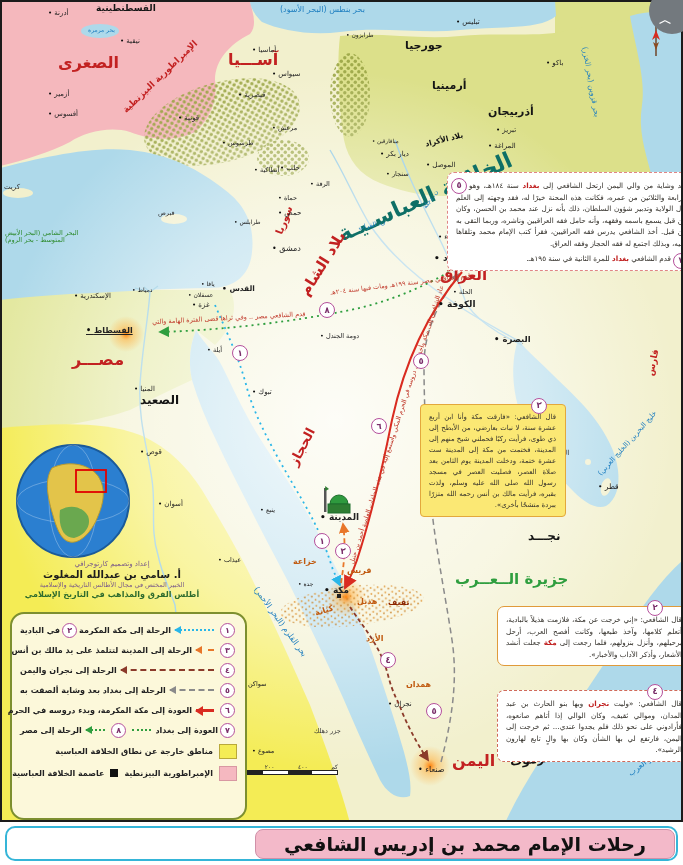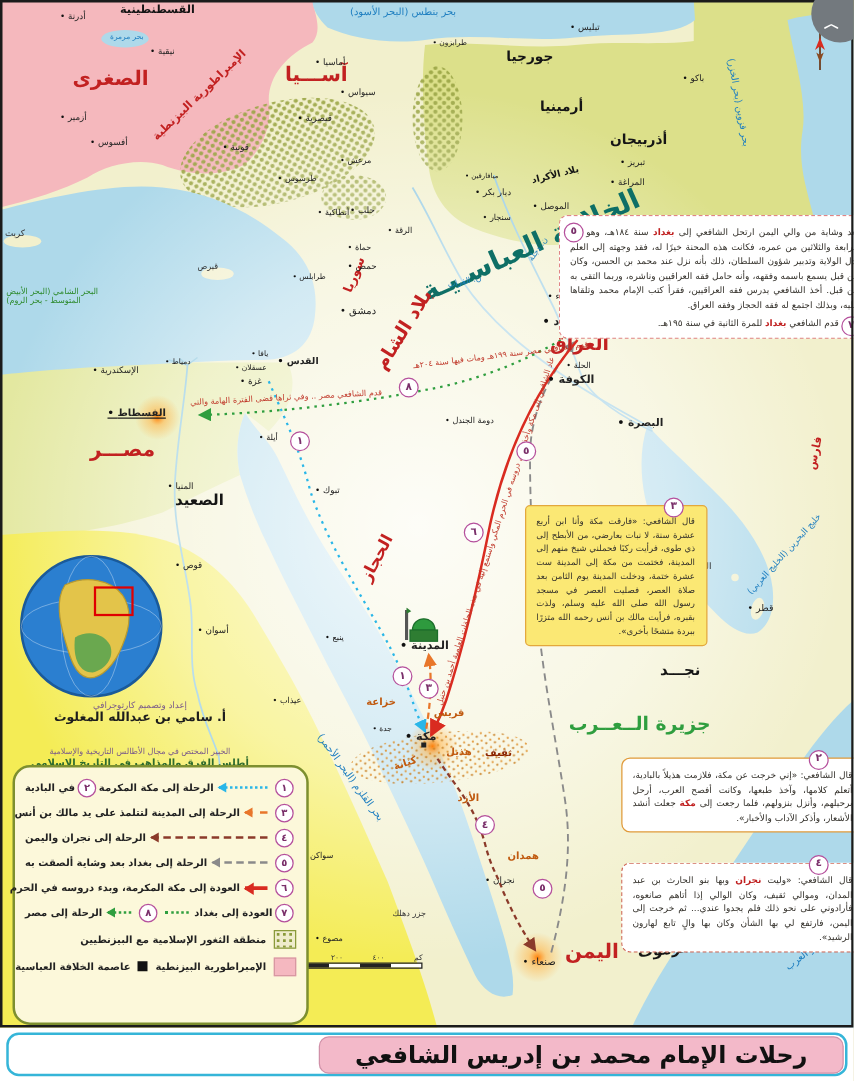--- a/index.html
+++ b/index.html
@@ -56,21 +56,21 @@
   .srow{display:flex;direction:rtl;align-items:center;height:22px;font-size:8px;color:#222;font-weight:bold;}
   .sw{flex:0 0 16px;width:16px;height:13px;margin-left:6px;border:1px solid #b9a93a;}
   .sw-yellow{background:#f4ec55;}
   .sw-dots{background-color:#efeccc;background-image:radial-gradient(#8a9a3a 32%,transparent 34%);background-size:5px 5px;border-color:#8a9a3a;}
   .sw-pink{background:#f5b8c0;border-color:#d898a2;}
   .sw-black{flex:0 0 8px;width:8px;height:8px;background:#111;border:none;margin:0 6px;}
   
   #credit{position:absolute;left:12px;top:560px;width:200px;text-align:center;direction:rtl;z-index:15;}
   #credit .c1{font-size:7px;color:#7a5a8a;}
   #credit .c2{font-size:10px;color:#1d1d1d;font-weight:bold;margin-top:1px;}
-  #credit .c3{font-size:6.5px;color:#7a5a8a;margin-top:17px;}
+  #credit .c3{font-size:6.5px;color:#7a5a8a;margin-top:1px;}
   #credit .c4{font-size:8px;color:#2e6b2e;font-weight:bold;margin-top:1px;}
   
   #globe{position:absolute;left:14px;top:440px;z-index:15;}
   
   #scalebar{position:absolute;left:238px;top:763px;width:100px;z-index:15;font-size:6px;color:#333;}
   #scalebar .bar{height:3px;border:1px solid #222;background:linear-gradient(to right,#222 0 25%,#fff 25% 50%,#222 50% 75%,#fff 75%);}
   #scalebar .nums{display:flex;justify-content:space-between;}
   
   #titlebar{position:absolute;left:0;top:822px;width:683px;height:43px;background:#ffffff;z-index:30;}
   #titlebar .tb-frame{position:absolute;left:5px;top:4px;right:5px;bottom:4px;border:2px solid #35b5d8;border-radius:10px;background:#fff;}
@@ -247,21 +247,21 @@
       <div class="lbl plain" style="left: 314px; top: 728px; font-size: 6.5px;">جزر دهلك</div>
     </div>
   <div>
 
   <div class="lbl city" style="left: 48px; top: 10px; font-size: 7px;">أدرنة</div>
       <div class="lbl city" style="left: 120px; top: 38px; font-size: 7px;">نيقية</div>
       <div class="lbl city" style="left: 252px; top: 47px; font-size: 7px;">أماسيا</div>
       <div class="lbl city" style="left: 272px; top: 71px; font-size: 7px;">سيواس</div>
       <div class="lbl city" style="left: 238px; top: 92px; font-size: 7px;">قيصرية</div>
       <div class="lbl city" style="left: 48px; top: 91px; font-size: 7px;">أزمير</div>
-      <div class="lbl city" style="left: 72px; top: 111px; font-size: 7px;">أفسوس</div>
+      <div class="lbl city" style="left: 48px; top: 111px; font-size: 7px;">أفسوس</div>
       <div class="lbl city" style="left: 178px; top: 115px; font-size: 7px; text-align: center;">قونية</div>
       <div class="lbl city" style="left: 346px; top: 32px; font-size: 6px;">طرابزون</div>
       <div class="lbl city" style="left: 456px; top: 19px; font-size: 7px;">تبليس</div>
       <div class="lbl city" style="left: 546px; top: 60px; font-size: 7px;">باكو</div>
       <div class="lbl city" style="left: 496px; top: 127px; font-size: 7px;">تبريز</div>
       <div class="lbl city" style="left: 488px; top: 143px; font-size: 7px;">المراغة</div>
       <div class="lbl city" style="left: 372px; top: 139px; font-size: 5.5px;">ميافارقين</div>
       <div class="lbl city" style="left: 380px; top: 151px; font-size: 7px; text-align: right;">ديار بكر</div>
       <div class="lbl city" style="left: 426px; top: 162px; font-size: 7px;">الموصل</div>
       <div class="lbl city" style="left: 386px; top: 171px; font-size: 6.5px;">سنجار</div>
@@ -277,21 +277,21 @@
       <div class="lbl city" style="left: 201px; top: 281px; font-size: 6px;">يافا</div>
       <div class="lbl city" style="left: 188px; top: 292px; font-size: 6px;">عسقلان</div>
       <div class="lbl city" style="left: 192px; top: 302px; font-size: 7px;">غزة</div>
       <div class="lbl city blk" style="left: 222px; top: 285px; font-size: 7.5px;">القدس</div>
       <div class="lbl city" style="left: 207px; top: 347px; font-size: 6.5px;">أيلة</div>
       <div class="lbl city" style="left: 438px; top: 234px; font-size: 7px;">سامراء</div>
       <div class="lbl city blk" style="left: 434px; top: 254px; font-size: 9px;">بغداد</div>
       <div class="lbl city" style="left: 453px; top: 289px; font-size: 6.5px;">الحلة</div>
       <div class="lbl city blk" style="left: 438px; top: 300px; font-size: 9px;">الكوفة</div>
       <div class="lbl city blk" style="left: 494px; top: 335px; font-size: 8.5px;">البصرة</div>
-      <div class="lbl city" style="left: 320px; top: 333px; font-size: 6.5px; margin-left: 36px;">دومة الجندل</div>
+      <div class="lbl city" style="left: 320px; top: 333px; font-size: 6.5px;">دومة الجندل</div>
       <div class="lbl city" style="left: 74px; top: 293px; font-size: 7px;">الإسكندرية</div>
       <div class="lbl city" style="left: 132px; top: 287px; font-size: 6px;">دمياط</div>
       <div class="lbl city blk" style="left: 86px; top: 327px; font-size: 8px; text-decoration: underline;">الفسطاط</div>
       <div class="lbl city" style="left: 98px; top: 386px; font-size: 7px; margin-left: 36px;">المنيا</div>
       <div class="lbl city" style="left: 140px; top: 449px; font-size: 7px;">قوص</div>
       <div class="lbl city" style="left: 158px; top: 501px; font-size: 7px;">أسوان</div>
       <div class="lbl city" style="left: 218px; top: 557px; font-size: 6.5px;">عيذاب</div>
       <div class="lbl city" style="left: 242px; top: 681px; font-size: 6.5px;">سواكن</div>
       <div class="lbl city" style="left: 252px; top: 748px; font-size: 6.5px;">مصوع</div>
       <div class="lbl city" style="left: 252px; top: 389px; font-size: 7px;">تبوك</div>
@@ -419,22 +419,22 @@
     </div>
     <div class="lrow">
       <span class="lnum">٧</span>
       <span class="ltxt">العودة إلى بغداد</span>
       <span class="arr a-green a-plain" style="min-width:10px"></span>
       <span class="lnum">٨</span>
       <span class="arr a-green" style="min-width:10px"></span>
       <span class="ltxt">الرحلة إلى مصر</span>
     </div>
     <div class="srow">
-      <span class="sw sw-dots"></span>
-      <span class="ltxt">منطقة الثغور الإسلامية مع البيزنطيين</span>
+      <span class="sw sw-yellow"></span>
+      <span class="ltxt">مناطق خارجة عن نطاق الخلافة العباسية</span>
     </div>
     <div class="srow">
       <span class="sw sw-pink"></span>
       <span class="ltxt">الإمبراطورية البيزنطية</span>
       <span class="sw sw-black"></span>
       <span class="ltxt">عاصمة الخلافة العباسية</span>
     </div>
   </div>
 
   <div id="titlebar">

